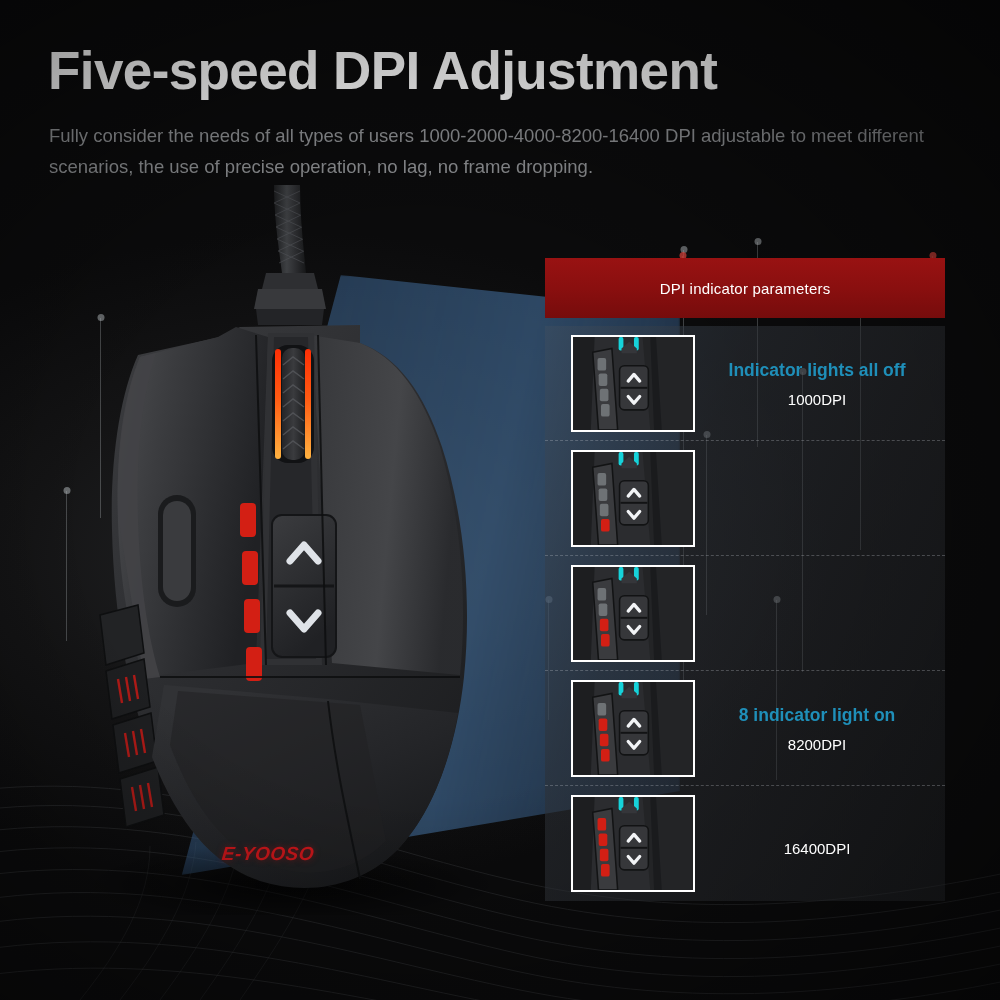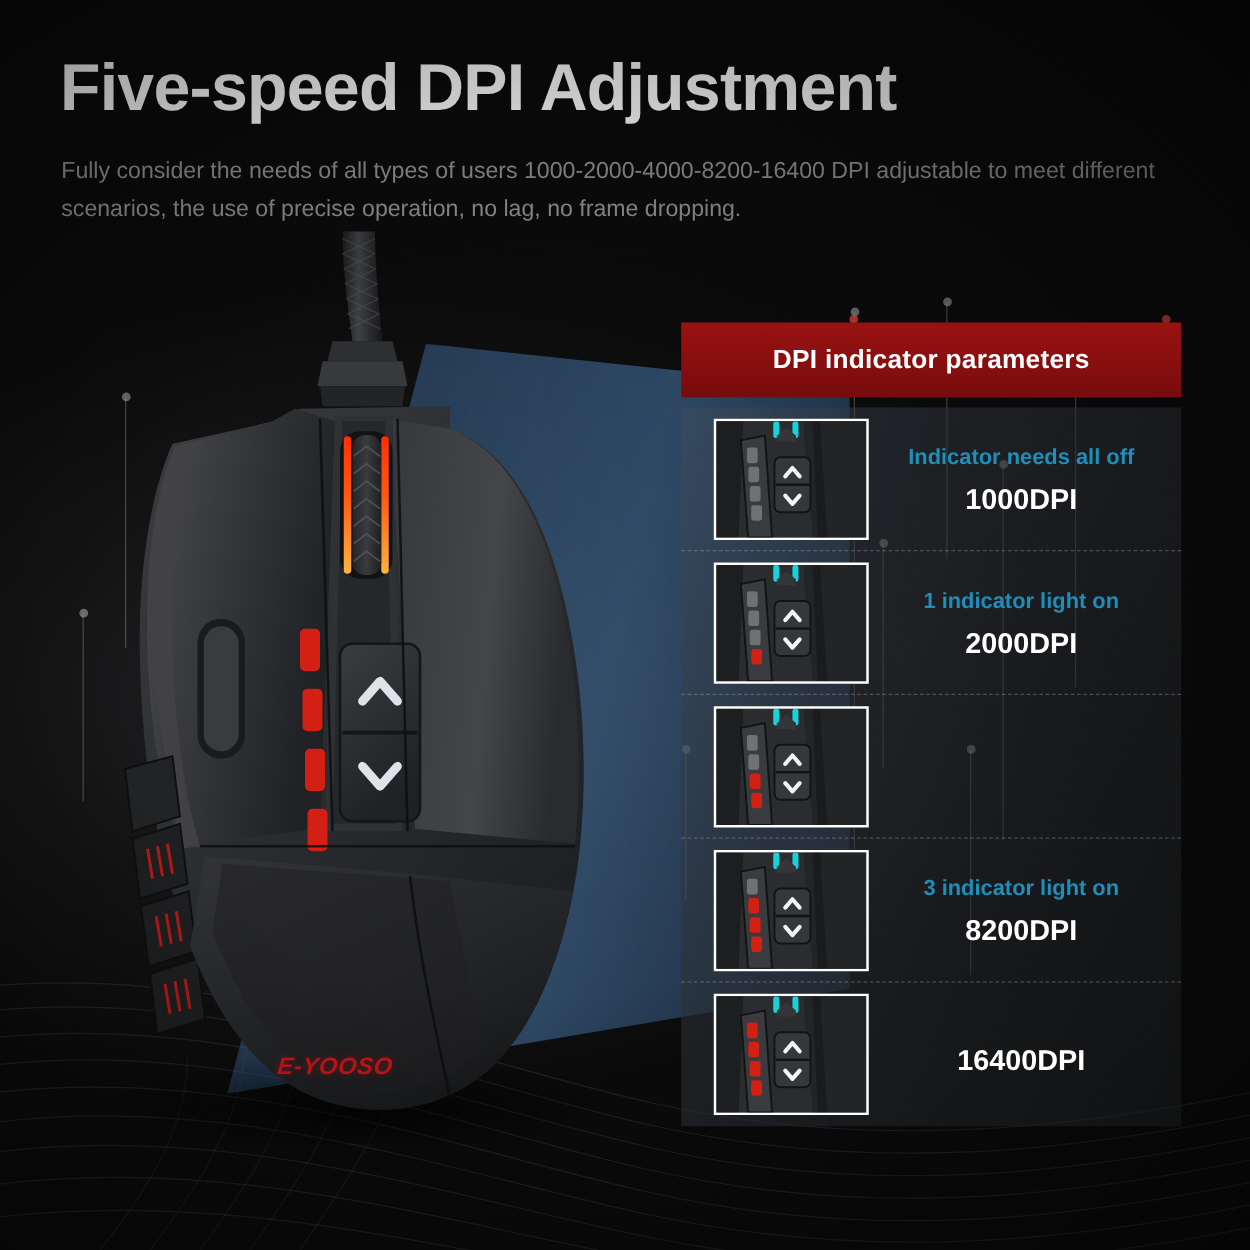--- a/index.html
+++ b/index.html
@@ -79,21 +79,21 @@
   
   .panel{ position:absolute; left:545px; top:258px; width:400px; }
 
   .panel-header{
     height:60px;
     background:linear-gradient(180deg,#991212 0%,#8a0f0f 50%,#760c0c 100%);
     display:flex; align-items:center; justify-content:center;
     position:relative; z-index:3;
   }
   .panel-header-label{
-    color:#fff; font-size:21px; font-weight:bold; letter-spacing:.2px;
+    color:#fff; font-size:15px; font-weight:normal; letter-spacing:.2px;
   }
 
   .panel-body{
     margin-top:8px;
     background:linear-gradient(115deg, rgba(62,78,96,.50) 0%, rgba(44,48,54,.58) 32%, rgba(38,40,44,.52) 62%, rgba(30,32,35,.42) 100%);
     position:relative; z-index:2;
   }
 
   .row{
     display:flex; align-items:center;
@@ -114,21 +114,21 @@
   .row-text{
     flex:1; display:flex; flex-direction:column;
     align-items:center; justify-content:center;
     padding-left:6px; padding-right:12px;
   }
   .row-title{
     color:#1f8fb9; font-size:17.5px; font-weight:bold;
     text-align:center; line-height:23px;
   }
   .row-dpi{
-    color:#ffffff; font-size:23px; font-weight:bold;
+    color:#ffffff; font-size:15px; font-weight:normal;
     margin-top:9px; text-align:center;
   }
 </style>
 </head>
 <body>
 
 <div id="stage">
 
   <div class="floor">
     <svg viewBox="0 0 1000 250" preserveAspectRatio="none">
@@ -354,21 +354,21 @@
 
     <rect x="48" y="30" width="30" height="46" rx="5" fill="#36373a" stroke="#121314" stroke-width="1.6"></rect>
     <line x1="49" y1="53" x2="77" y2="53" stroke="#121314" stroke-width="2"></line>
     <path d="M57,46 L63,39 L69,46" fill="none" stroke="#f2f4f6" stroke-width="3.4" stroke-linecap="round" stroke-linejoin="round"></path>
     <path d="M57,62 L63,69 L69,62" fill="none" stroke="#f2f4f6" stroke-width="3.4" stroke-linecap="round" stroke-linejoin="round"></path>
 
     <path d="M80,0 L86,0 L92,97 L84,97 Z" fill="#18191b" opacity="0.8"></path>
   </svg>
         </div>
         <div class="row-text">
-          <div class="row-title">Indicator needs all off</div>
+          <div class="row-title">Indicator lights all off</div>
           <div class="row-dpi">1000DPI</div>
         </div>
       </div>
 
       <div class="row">
         <div class="thumb">
           <svg viewBox="0 0 124 97">
     <rect x="0" y="0" width="124" height="97" fill="#232426"></rect>
     <rect x="0" y="0" width="124" height="97" fill="url(#tg)" opacity="0"></rect>
     <path d="M0,0 L124,0 L124,97 L0,97 Z" fill="#2b2c2f"></path>
@@ -386,24 +386,20 @@
               <rect x="28.6" y="70" width="9" height="13" rx="2" fill="#d31f14"></rect>
 
     <rect x="48" y="30" width="30" height="46" rx="5" fill="#36373a" stroke="#121314" stroke-width="1.6"></rect>
     <line x1="49" y1="53" x2="77" y2="53" stroke="#121314" stroke-width="2"></line>
     <path d="M57,46 L63,39 L69,46" fill="none" stroke="#f2f4f6" stroke-width="3.4" stroke-linecap="round" stroke-linejoin="round"></path>
     <path d="M57,62 L63,69 L69,62" fill="none" stroke="#f2f4f6" stroke-width="3.4" stroke-linecap="round" stroke-linejoin="round"></path>
 
     <path d="M80,0 L86,0 L92,97 L84,97 Z" fill="#18191b" opacity="0.8"></path>
   </svg>
         </div>
-        <div class="row-text">
-          <div class="row-title">1 indicator light on</div>
-          <div class="row-dpi">2000DPI</div>
-        </div>
       </div>
 
       <div class="row">
         <div class="thumb">
           <svg viewBox="0 0 124 97">
     <rect x="0" y="0" width="124" height="97" fill="#232426"></rect>
     <rect x="0" y="0" width="124" height="97" fill="url(#tg)" opacity="0"></rect>
     <path d="M0,0 L124,0 L124,97 L0,97 Z" fill="#2b2c2f"></path>
     <path d="M72,0 L124,0 L124,97 L80,97 Z" fill="#232426"></path>
     <path d="M0,0 L22,0 L18,97 L0,97 Z" fill="#1d1e20"></path>
@@ -449,21 +445,21 @@
 
     <rect x="48" y="30" width="30" height="46" rx="5" fill="#36373a" stroke="#121314" stroke-width="1.6"></rect>
     <line x1="49" y1="53" x2="77" y2="53" stroke="#121314" stroke-width="2"></line>
     <path d="M57,46 L63,39 L69,46" fill="none" stroke="#f2f4f6" stroke-width="3.4" stroke-linecap="round" stroke-linejoin="round"></path>
     <path d="M57,62 L63,69 L69,62" fill="none" stroke="#f2f4f6" stroke-width="3.4" stroke-linecap="round" stroke-linejoin="round"></path>
 
     <path d="M80,0 L86,0 L92,97 L84,97 Z" fill="#18191b" opacity="0.8"></path>
   </svg>
         </div>
         <div class="row-text">
-          <div class="row-title">3 indicator light on</div>
+          <div class="row-title">8 indicator light on</div>
           <div class="row-dpi">8200DPI</div>
         </div>
       </div>
 
       <div class="row">
         <div class="thumb">
           <svg viewBox="0 0 124 97">
     <rect x="0" y="0" width="124" height="97" fill="#232426"></rect>
     <rect x="0" y="0" width="124" height="97" fill="url(#tg)" opacity="0"></rect>
     <path d="M0,0 L124,0 L124,97 L0,97 Z" fill="#2b2c2f"></path>

